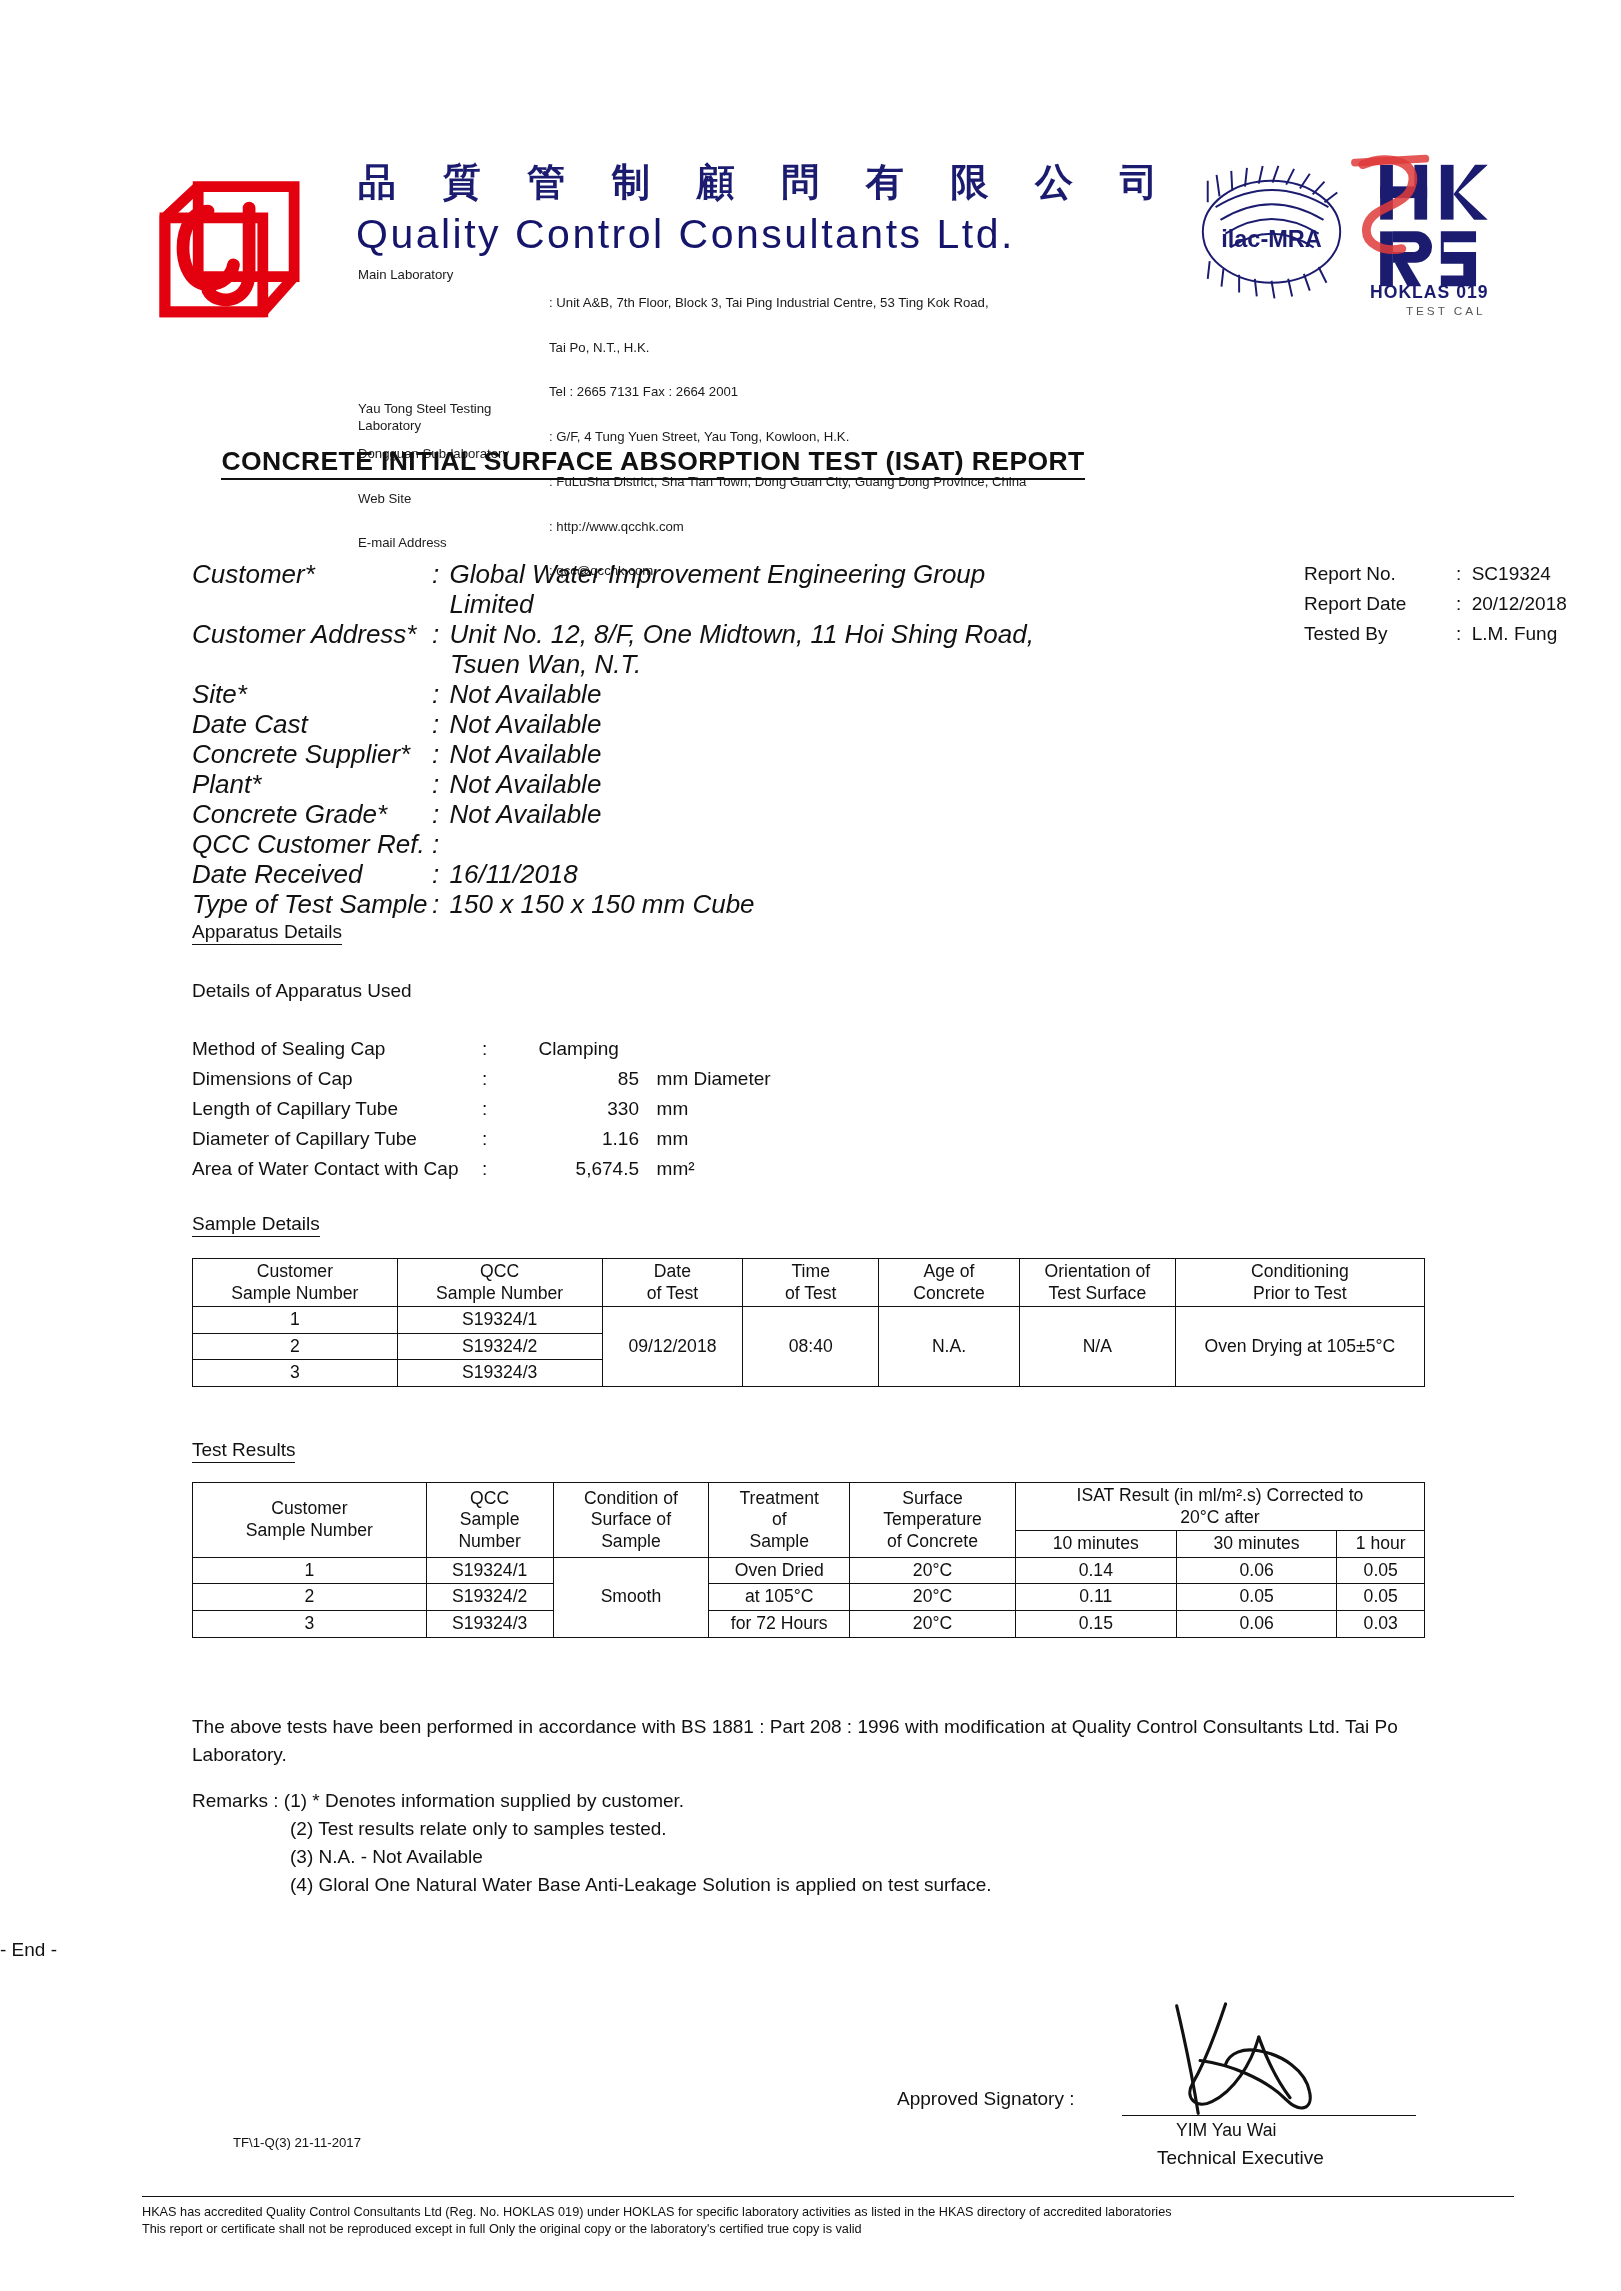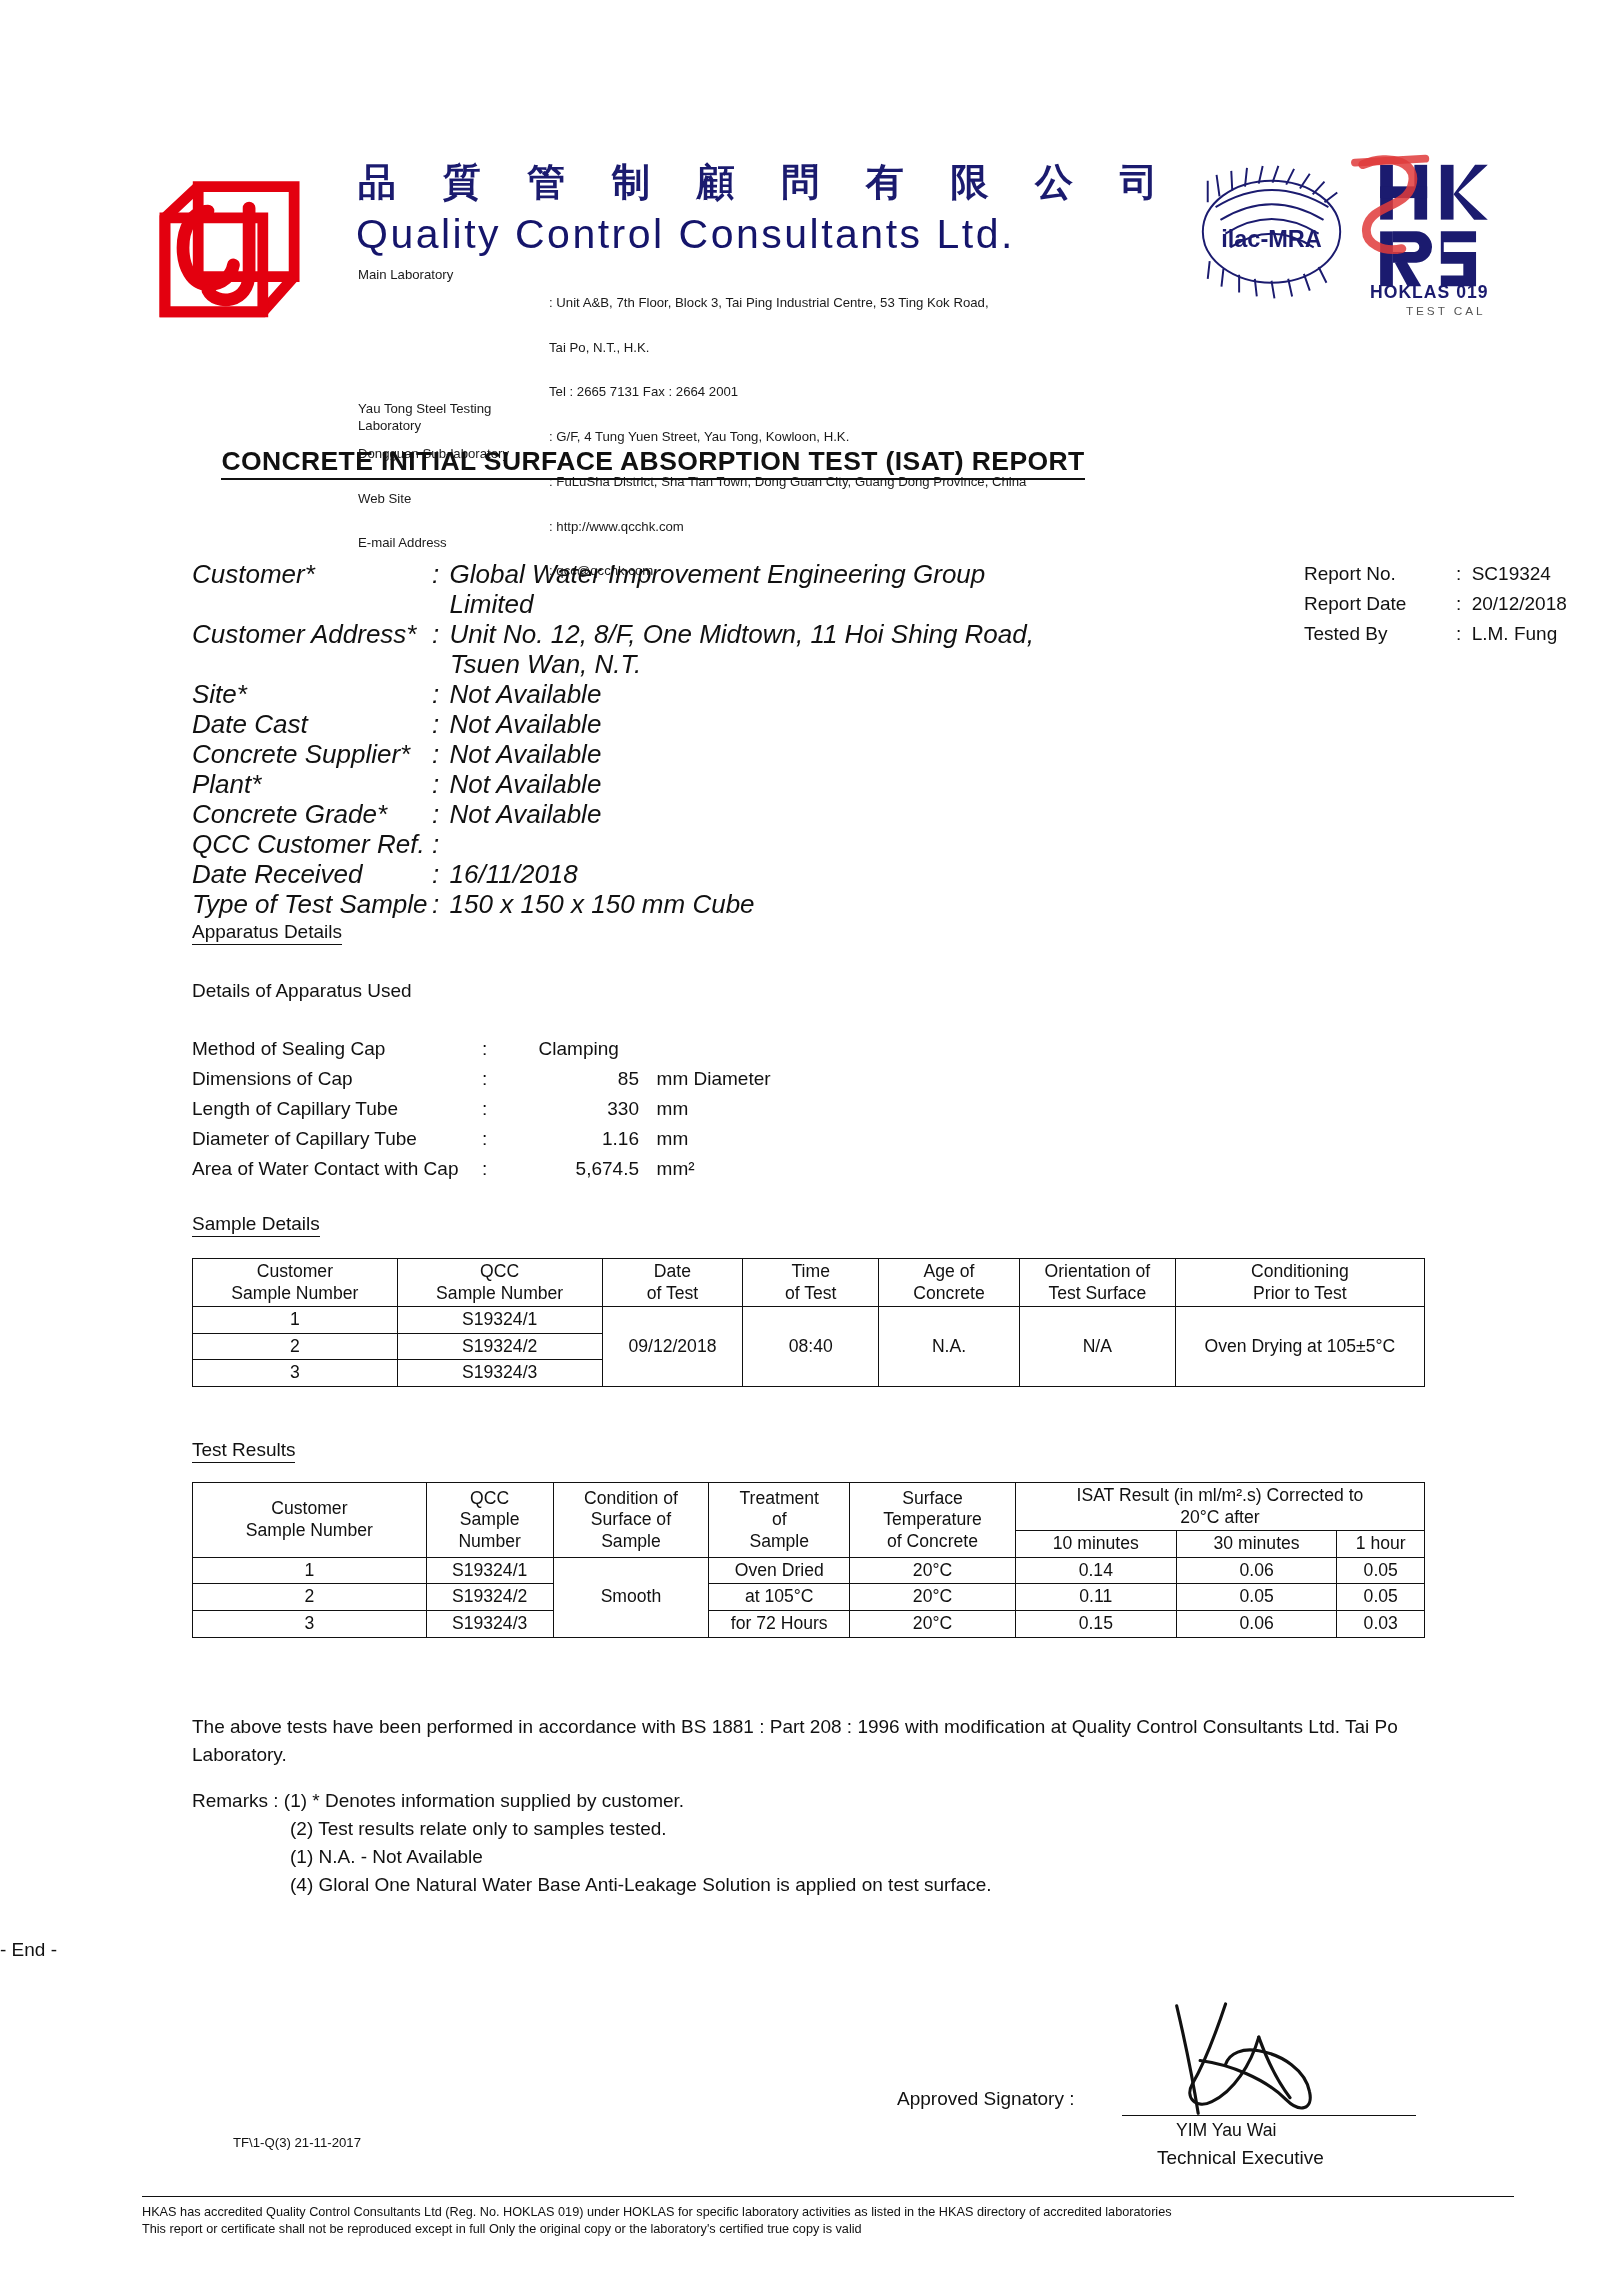--- a/index.html
+++ b/index.html
@@ -482,21 +482,21 @@
       <td>0.03</td>
     </tr>
   </tbody>
     </table>
 
   <div class="para" id="accordance">The above tests have been performed in accordance with BS 1881 : Part 208 : 1996 with modification at Quality Control Consultants Ltd. Tai Po Laboratory.</div>
 
   <div class="para" id="remarks">
     <div>Remarks : (1) * Denotes information supplied by customer.</div>
     <div class="ind">(2) Test results relate only to samples tested.</div>
-    <div class="ind">(1) N.A. - Not Available</div>
+    <div class="ind">(3) N.A. - Not Available</div>
     <div class="ind">(4) Gloral One Natural Water Base Anti-Leakage Solution is applied on test surface.</div>
   </div>
 
   <div class="end">- End -</div>
 
   <div class="sig-label">Approved Signatory :</div>
   <div class="sig-graphic">
     <svg width="225" height="127" viewBox="0 0 230 130">
       <g fill="none" stroke="#111" stroke-width="3.2" stroke-linecap="round">
         <path d="M20 6 C28 40 36 78 42 116"></path>

